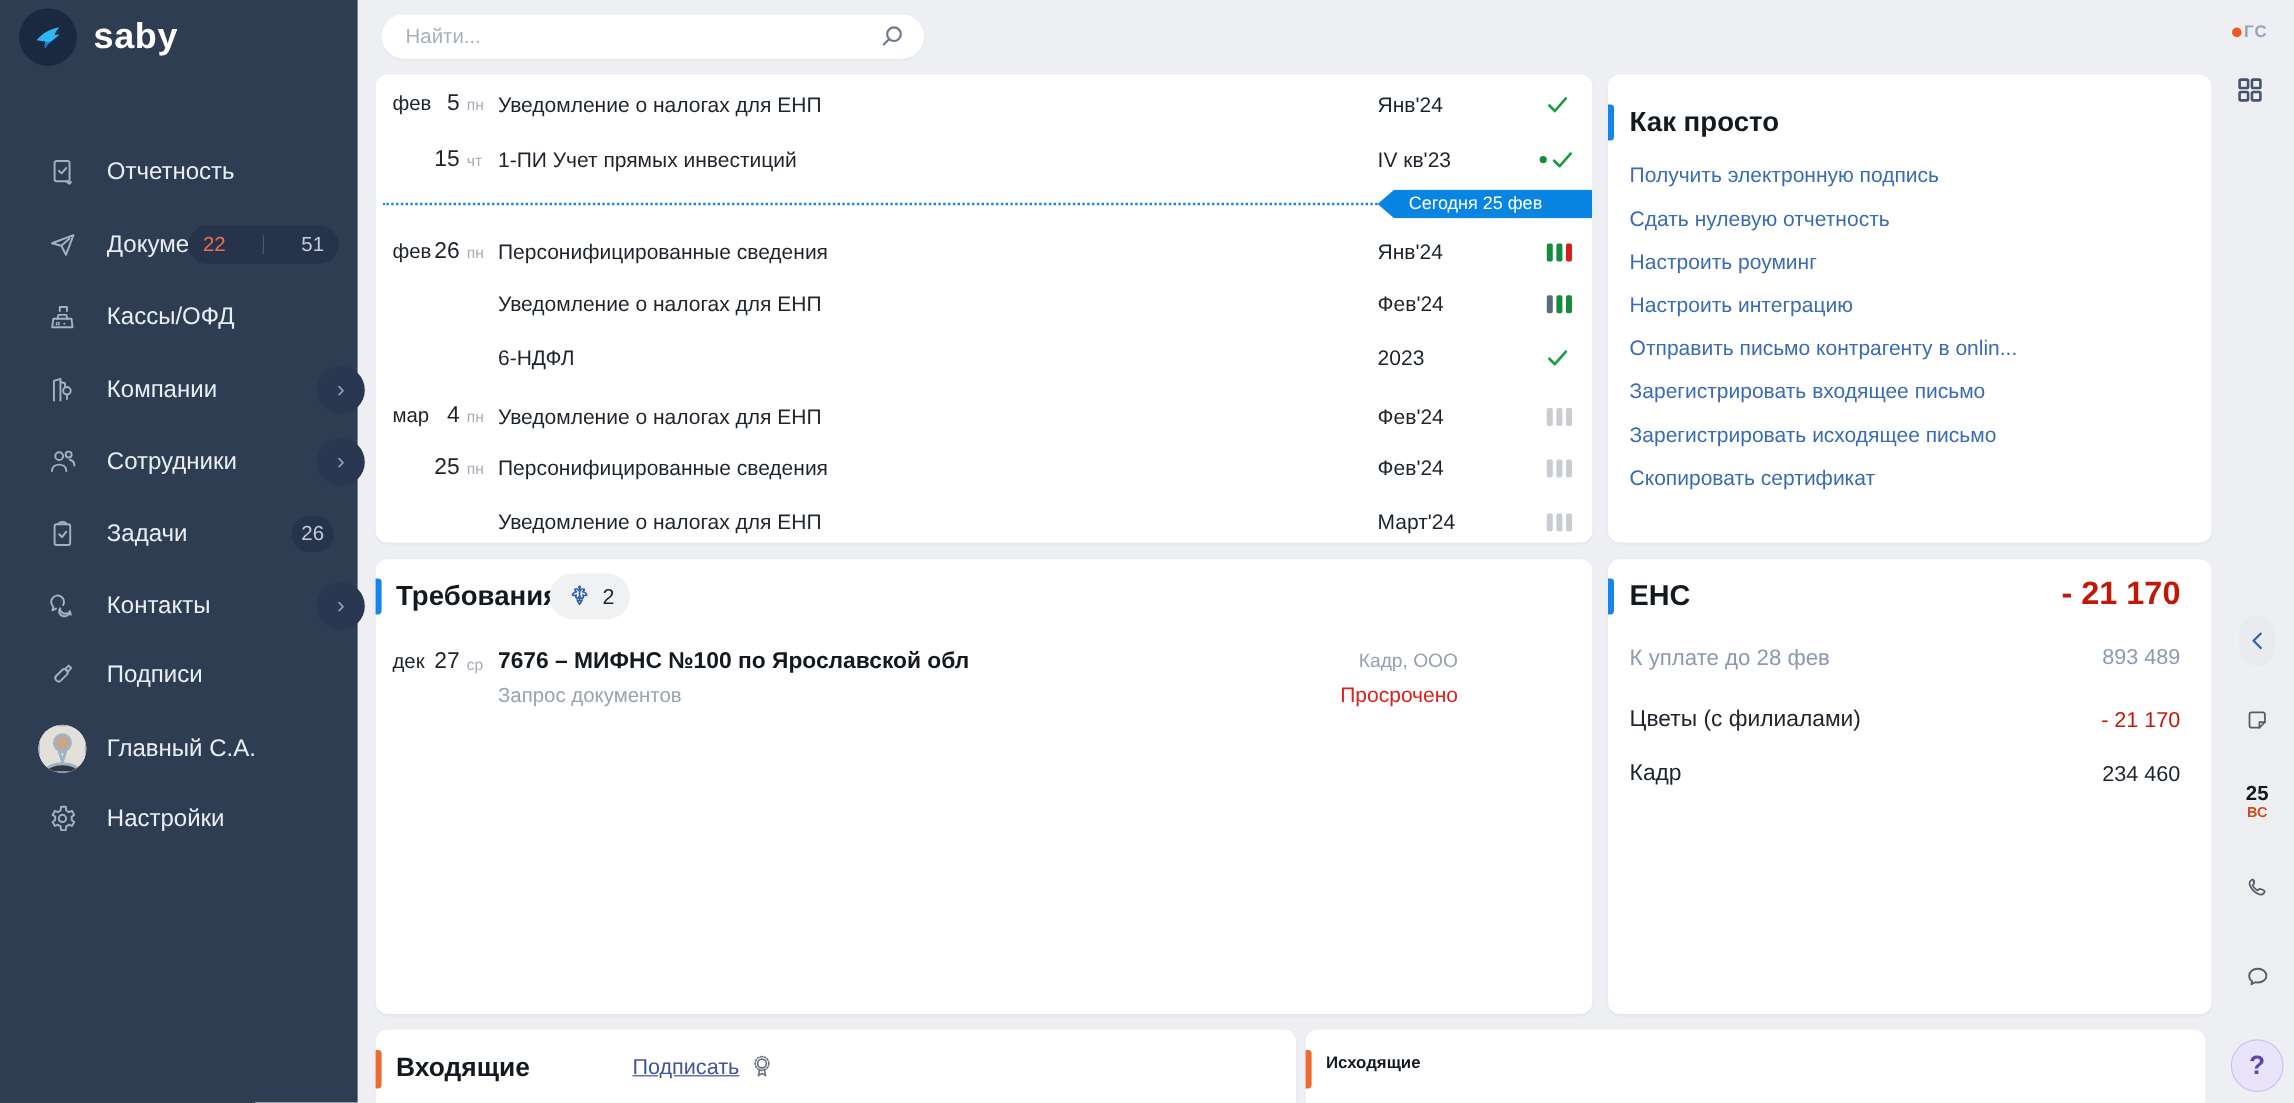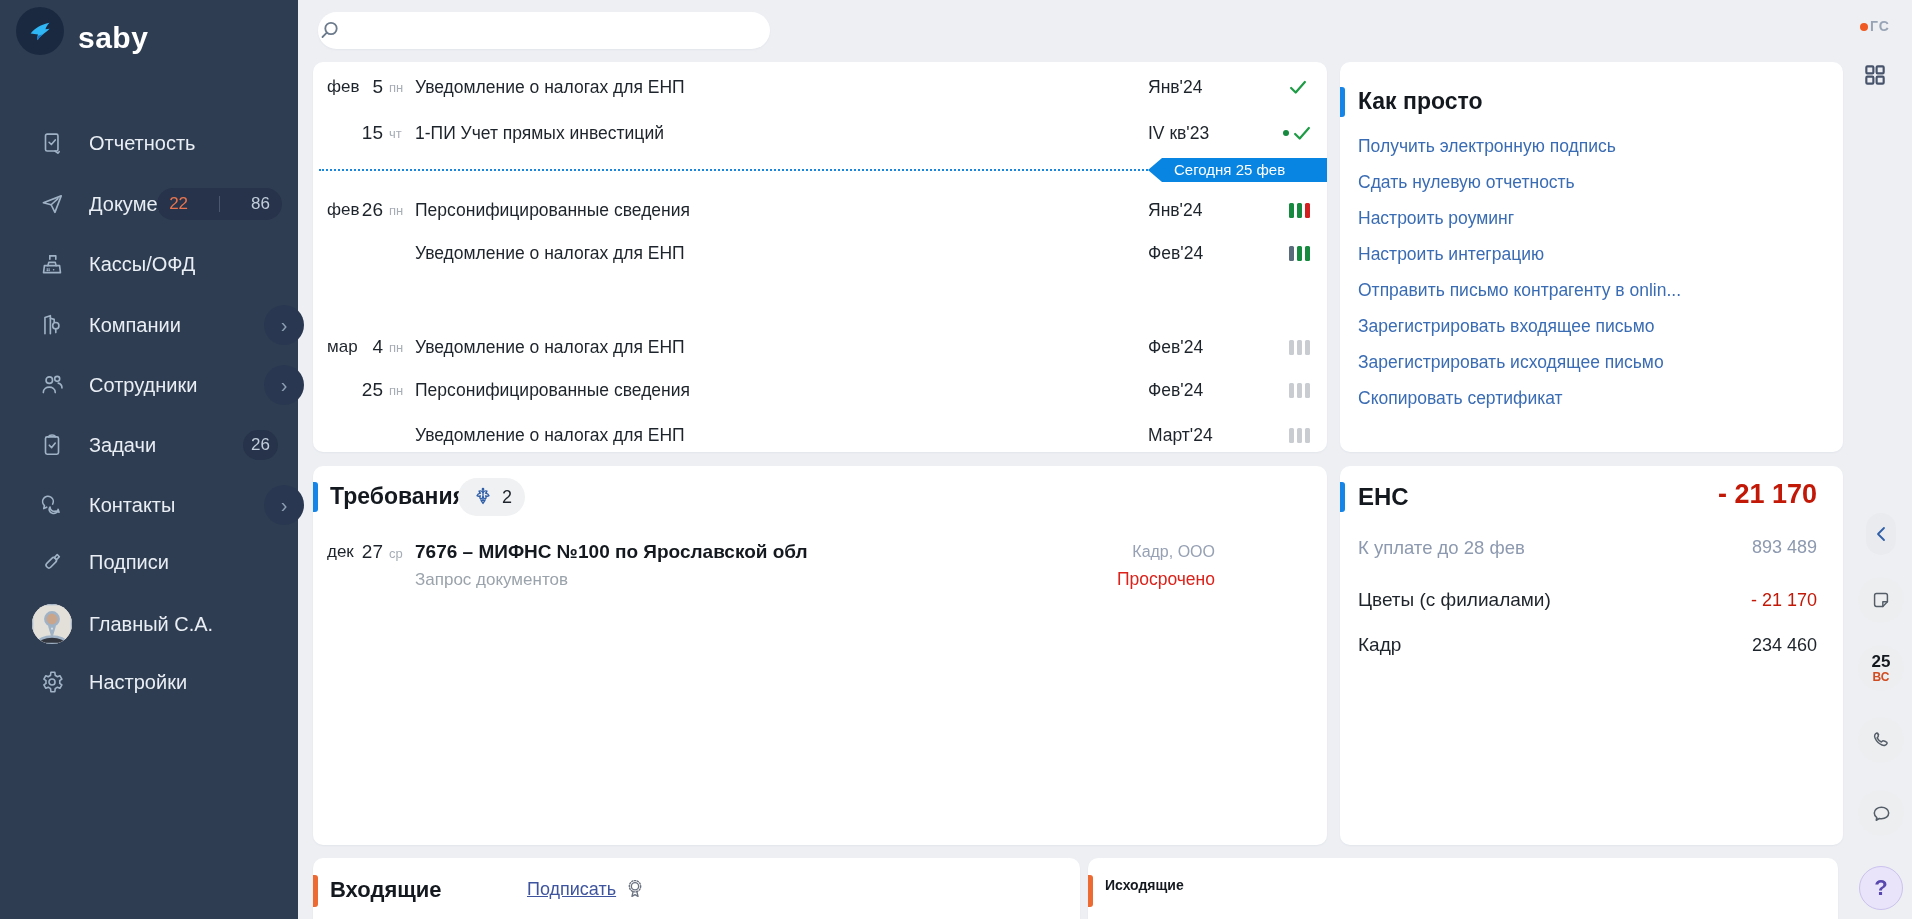--- a/index.html
+++ b/index.html
@@ -1,21 +1,21 @@
 <!DOCTYPE html>
 <html><head>
 <meta charset="utf-8">
 <style>
   * { box-sizing: border-box; }
   body { margin:0; background:#EDEFF3; font-family:"Liberation Sans","DejaVu Sans",sans-serif; color:#1E242B; }
   #app { position:relative; width:1912px; height:919px; overflow:hidden; background:#EDEFF3; }
 
   
   .sidebar { position:absolute; left:0; top:0; width:298px; height:919px; background:#2F3D52; }
-  .logo-row { position:absolute; left:16px; top:7px; display:flex; align-items:flex-end; }
+  .logo-row { position:absolute; left:16px; top:7px; display:flex; align-items:center; }
   .logo-circle { width:48px; height:48px; border-radius:50%; background:#1B2940; display:flex; align-items:center; justify-content:center; }
   .logo-text { margin-left:14px; color:#FFFFFF; font-size:30px; font-weight:700; letter-spacing:.5px; }
   .section-row { position:absolute; left:0; top:63px; width:100%; height:44px; display:flex; align-items:center; }
   .burger { margin-left:26px; width:22px; }
   .burger i { display:block; height:2px; background:#7D8B9E; margin:4px 0; border-radius:1px; }
   .section-label { margin-left:29px; color:#8493A6; font-size:13px; letter-spacing:1.6px; }
   .side-item { position:absolute; left:0; width:298px; height:44px; display:flex; align-items:center; cursor:pointer;margin-left:12px; }
   .side-item .ic { width:28px; margin-left:26px; display:flex; justify-content:center; }
   .side-item .lbl { margin-left:23px; color:#E9EEF4; font-size:20px; white-space:nowrap; }
   .side-item svg { stroke:#9FB2C6; fill:none; stroke-width:1.5; stroke-linecap:round; stroke-linejoin:round; }
@@ -113,21 +113,21 @@
       <span class="ic">
           <svg width="26" height="26" viewBox="0 0 24 24">
             <path d="M20.5 4.5L4 10.8l7.2 1.9 3.5 7 5.8-15.2Z"></path>
             <path d="M11.2 12.7l6.3-5.6"></path>
           </svg>
         </span>
       <span class="lbl" style="max-width:126px;overflow:hidden">Документы</span>
       <span class="pill-badge">
         <span class="b1">22</span>
         <span class="sep"></span>
-        <span class="b2">86</span>
+        <span class="b2">51</span>
       </span>
     </div>
 
     <div class="side-item" style="top:242px">
       <span class="ic">
           <svg width="26" height="26" viewBox="0 0 24 24">
             <path d="M5 13.5h14l.8 6.5H4.2l.8-6.5Z"></path>
             <path d="M8.2 13.5l.8-3h6l.8 3"></path>
             <path d="M10 4.5h5.5v3"></path>
             <path d="M10 4.5v3"></path>
@@ -215,20 +215,21 @@
           <svg width="26" height="26" viewBox="0 0 24 24">
             <path d="M12 9.2a2.8 2.8 0 1 0 0 5.6 2.8 2.8 0 0 0 0-5.6Z"></path>
             <path d="M19.2 12c0-.4 0-.8-.1-1.2l2-1.5-1.8-3.1-2.3 1a7 7 0 0 0-2-1.2l-.4-3h-3.6l-.4 3a7 7 0 0 0-2 1.2l-2.3-1-1.8 3.1 2 1.5a6.6 6.6 0 0 0 0 2.4l-2 1.5 1.8 3.1 2.3-1c.6.5 1.3.9 2 1.2l.4 3h3.6l.4-3a7 7 0 0 0 2-1.2l2.3 1 1.8-3.1-2-1.5c.1-.4.1-.8.1-1.2Z"></path>
           </svg>
         </span>
       <span class="lbl">Настройки</span>
     </div>
   </nav>
 
   <div class="search">
+    <input type="text" placeholder="Найти..." style="">
     <span class="mag">
       <svg width="24" height="24" viewBox="0 0 24 24" style="stroke:#6B7A8C;fill:none;stroke-width:1.8;stroke-linecap:round">
           <circle cx="13" cy="9.5" r="5.7"></circle>
           <path d="M8.8 13.7 4.5 18"></path>
         </svg>
     </span>
   </div>
 
   <section class="card" style="left:313px;top:62px;width:1014px;height:390px;overflow:hidden">
 
@@ -278,20 +279,29 @@
     <div class="cal-row" style="top:168px">
       <span class="c-title">Уведомление о налогах для ЕНП</span>
       <span class="c-period">Фев'24</span>
       <span class="c-status">
           <i class="bar bar-slate"></i>
           <i class="bar bar-green"></i>
           <i class="bar bar-green"></i>
         </span>
     </div>
 
+    <div class="cal-row" style="top:213px">
+      <span class="c-title">6-НДФЛ</span>
+      <span class="c-period">2023</span>
+      <span class="c-status">
+          <svg width="22" height="22" viewBox="0 0 24 24" style="stroke:#1D9B45;fill:none;stroke-width:2.4;stroke-linecap:round;stroke-linejoin:round">
+            <path d="M4.5 13l5 5L19.5 6.5"></path>
+          </svg>
+        </span>
+    </div>
 
     <div class="cal-row" style="top:262px">
       <span class="c-month">мар</span>
       <span class="c-day">4</span>
       <span class="c-wd">пн</span>
       <span class="c-title">Уведомление о налогах для ЕНП</span>
       <span class="c-period">Фев'24</span>
       <span class="c-status">
           <i class="bar bar-gray"></i>
           <i class="bar bar-gray"></i>

